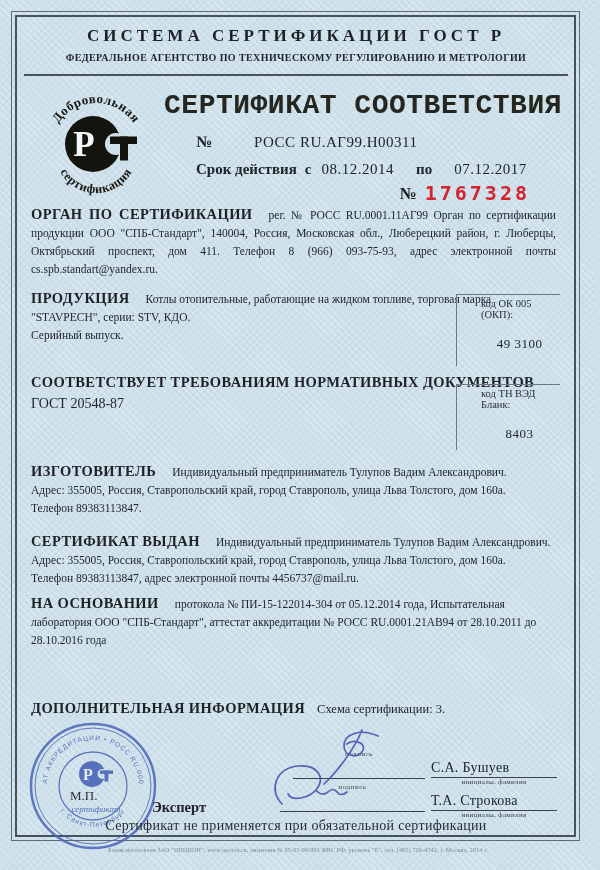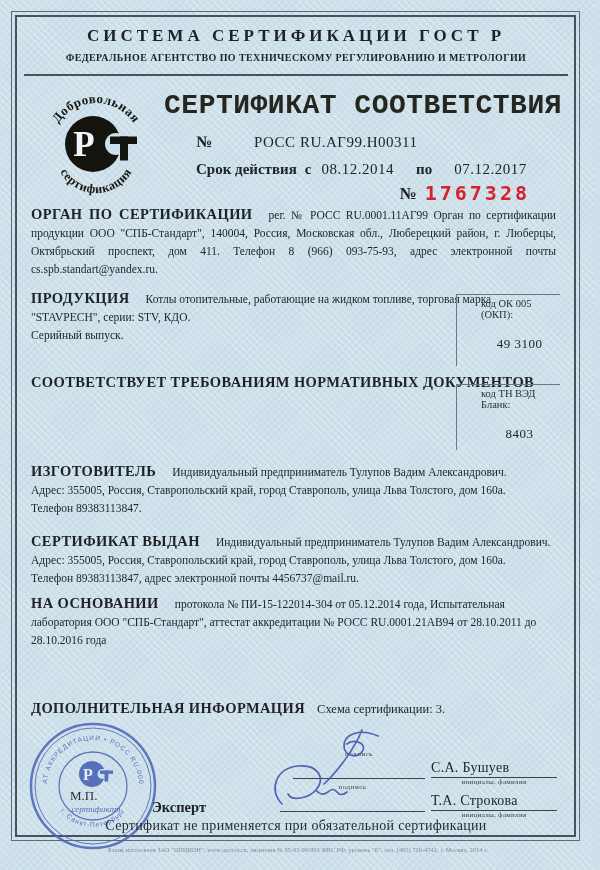--- a/index.html
+++ b/index.html
@@ -149,20 +149,21 @@
     <span class="slabel">ПРОДУКЦИЯ</span><span class="stext multiline" style="display:inline">Котлы отопительные, работающие на жидком топливе, торговая марка "STAVPECH", серии: STV, КДО.
 Серийный выпуск.</span>
   </div>
   <div class="codebox" id="codebox-okp">
     <div class="clabel">код ОК 005 (ОКП):</div>
     <div class="cval">49 3100</div>
   </div>
 
   <div class="sec sec-conformity">
     <div class="slabel" style="display:block">СООТВЕТСТВУЕТ ТРЕБОВАНИЯМ НОРМАТИВНЫХ ДОКУМЕНТОВ</div>
+    <div class="stext" style="font-size:14px; margin-top:4px;">ГОСТ 20548-87</div>
   </div>
   <div class="codebox" id="codebox-tnved">
     <div class="clabel">код ТН ВЭД Бланк:</div>
     <div class="cval">8403</div>
   </div>
 
   <div class="sec sec-manufacturer">
     <span class="slabel">ИЗГОТОВИТЕЛЬ</span><span class="stext">Индивидуальный предприниматель Тулупов Вадим Александрович.</span>
     <div class="stext multiline">Адрес: 355005, Россия, Ставропольский край, город Ставрополь, улица Льва Толстого, дом 160а.
 Телефон 89383113847.</div>

